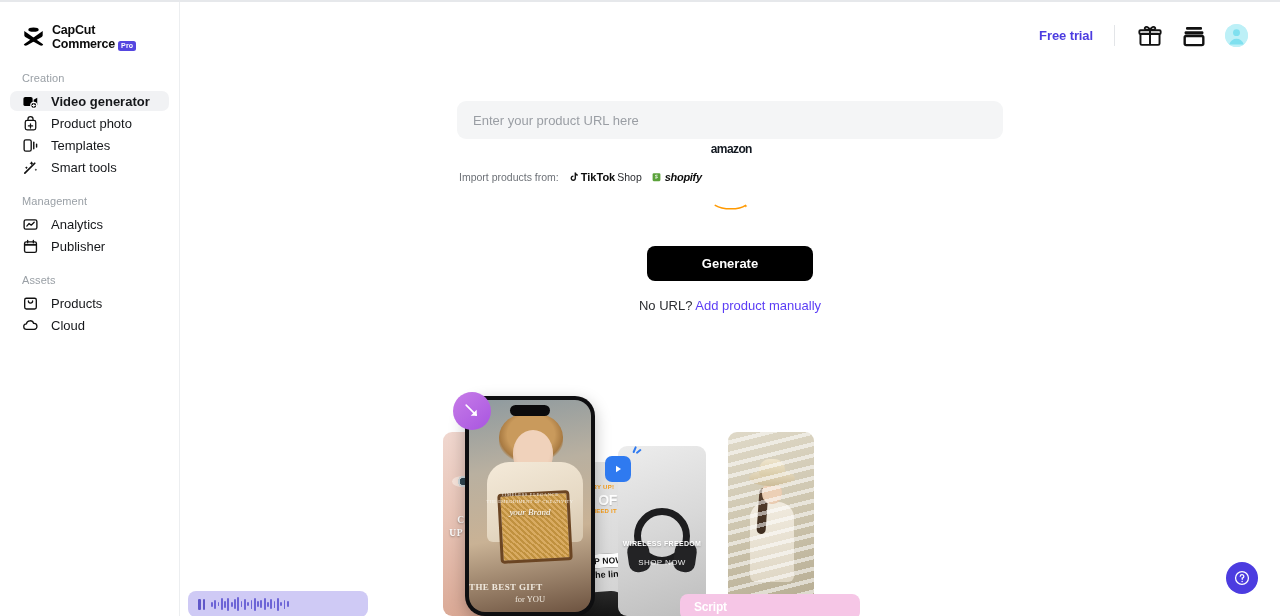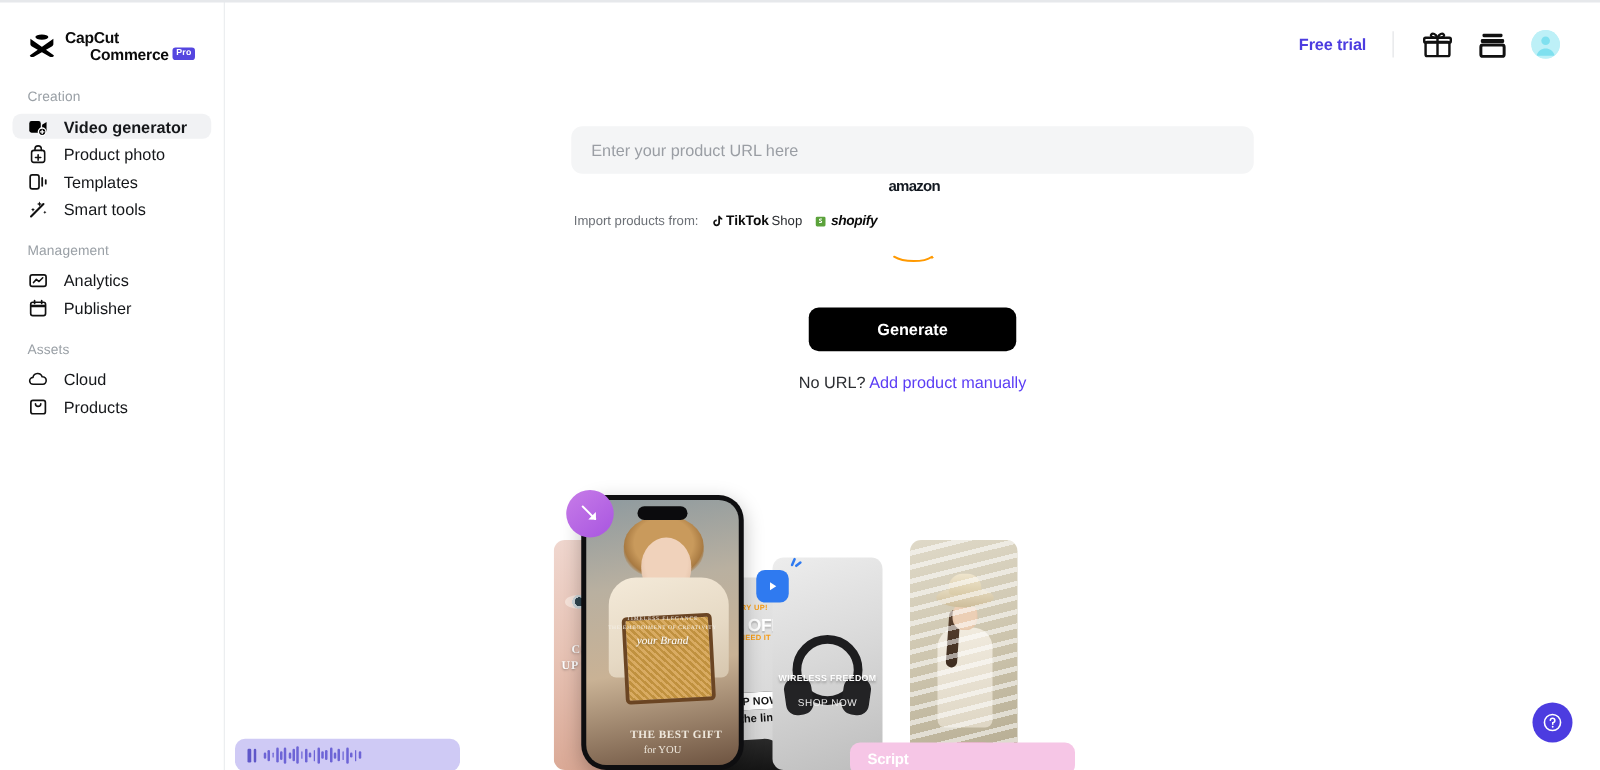--- a/index.html
+++ b/index.html
@@ -22,21 +22,21 @@
     position: relative;
   }
   .brand {
     display: flex; align-items: center; gap: 7px;
     padding: 19px 0 0 12px;
     height: 56px;
   }
   .brand-mark { width: 23px; height: 23px; flex: 0 0 23px; }
   .brand-text { line-height: 1.08; }
   .brand-l1 { font-size: 12.5px; font-weight: bold; letter-spacing: -0.2px; color: #0b0b0b; }
-  .brand-l2row { display: flex; align-items: flex-start; gap: 3px; margin-left: 20px; }
+  .brand-l2row { display: flex; align-items: flex-end; gap: 3px; }
   .brand-l2 { font-size: 12.5px; font-weight: bold; letter-spacing: -0.2px; color: #0b0b0b; }
   .pro-badge {
     background: #5546e0; color: #fff; font-size: 7px; font-weight: bold;
     padding: 1px 3px 1px 3px; border-radius: 2.5px; line-height: 1.2;
     letter-spacing: 0.2px;
   }
 
   .group-label {
     font-size: 11px; color: #9aa0a6; padding: 16px 0 7px 12px;
     letter-spacing: 0.1px;
@@ -180,23 +180,23 @@
   .ph-chair { position:absolute; left:30px; top:92px; width:72px; height:70px;
     background: repeating-linear-gradient(45deg,#d9ab62 0 2px, #c0913f 2px 4px);
     border: 3px solid #6b4523; border-radius:4px; transform: rotate(-3deg); }
   .ph-tl1 { position:absolute; left:0; right:0; top:92px; text-align:center;
     color:#f5f1ea; font-size:4.4px; letter-spacing:0.7px; font-family:"Liberation Serif",serif; }
   .ph-tl2 { position:absolute; left:0; right:0; top:99px; text-align:center;
     color:#f5f1ea; font-size:4.4px; letter-spacing:0.5px; font-family:"Liberation Serif",serif; }
   .ph-brand { position:absolute; left:0; right:0; top:107px; text-align:center;
     color:#fff; font-size:9px; font-style:italic; font-family:"Liberation Serif",serif;
     text-shadow:0 1px 2px rgba(0,0,0,.4); }
-  .ph-gift1 { position:absolute; left:0; right:0; bottom:20px; text-align:center;
+  .ph-gift1 { position:absolute; left:0; right:0; bottom:20px; text-align:left;
     color:#efe8dd; font-size:9px; font-weight:bold; letter-spacing:0.4px;
-    font-family:"Liberation Serif",serif;padding-left:22px; }
+    font-family:"Liberation Serif",serif; }
   .ph-gift2 { position:absolute; left:0; right:0; bottom:8px; text-align:center;
     color:#efe8dd; font-size:8.5px; font-family:Liberation Serif, serif; }
 
   .ai-badge {
     position:absolute; left: 273px; top: 14px; width: 38px; height: 38px;
     border-radius: 50%; background: linear-gradient(140deg,#c77ce8 0%, #a855e0 100%);
     z-index: 6; display:flex; align-items:center; justify-content:center;
   }
 
   .card-phones { left: 438px; top: 68px; width: 88px; height: 170px;
@@ -339,31 +339,31 @@
         <path d="M3.6 9.6h16.8" stroke="#111" stroke-width="2.6"></path>
         <path d="M8 3.4v3.4 M16 3.4v3.4" stroke="#111" stroke-width="1.9" stroke-linecap="round"></path>
       </svg>
       <span>Publisher</span>
     </div>
 
     <div class="group-label">Assets</div>
 
     <div class="nav-item">
       <svg class="nav-ico" viewBox="0 0 24 24">
-        <path d="M6.5 17.5a3.9 3.9 0 0 1-.3-7.8 5.3 5.3 0 0 1 10.3-.6 3.6 3.6 0 0 1 .8 8.4z" fill="none" stroke="#111" stroke-width="1.8" stroke-linejoin="round"></path>
-      </svg>
-      <span>Cloud</span>
-    </div>
-
-    <div class="nav-item">
-      <svg class="nav-ico" viewBox="0 0 24 24">
         <rect x="3.8" y="4.6" width="16.4" height="15.2" rx="2.4" fill="none" stroke="#111" stroke-width="1.9"></rect>
         <path d="M9 8.4a3 3 0 0 0 6 0" fill="none" stroke="#111" stroke-width="1.8" stroke-linecap="round"></path>
       </svg>
       <span>Products</span>
+    </div>
+
+    <div class="nav-item">
+      <svg class="nav-ico" viewBox="0 0 24 24">
+        <path d="M6.5 17.5a3.9 3.9 0 0 1-.3-7.8 5.3 5.3 0 0 1 10.3-.6 3.6 3.6 0 0 1 .8 8.4z" fill="none" stroke="#111" stroke-width="1.8" stroke-linejoin="round"></path>
+      </svg>
+      <span>Cloud</span>
     </div>
   </aside>
 
   <section id="main">
 
     <div id="topbar">
       <span class="free-trial">Free trial</span>
       <span class="tb-sep"></span>
       <svg class="tb-btn" viewBox="0 0 24 24">
         <rect x="3.2" y="9.8" width="17.6" height="10.4" rx="1.2" fill="none" stroke="#111" stroke-width="1.8"></rect>

